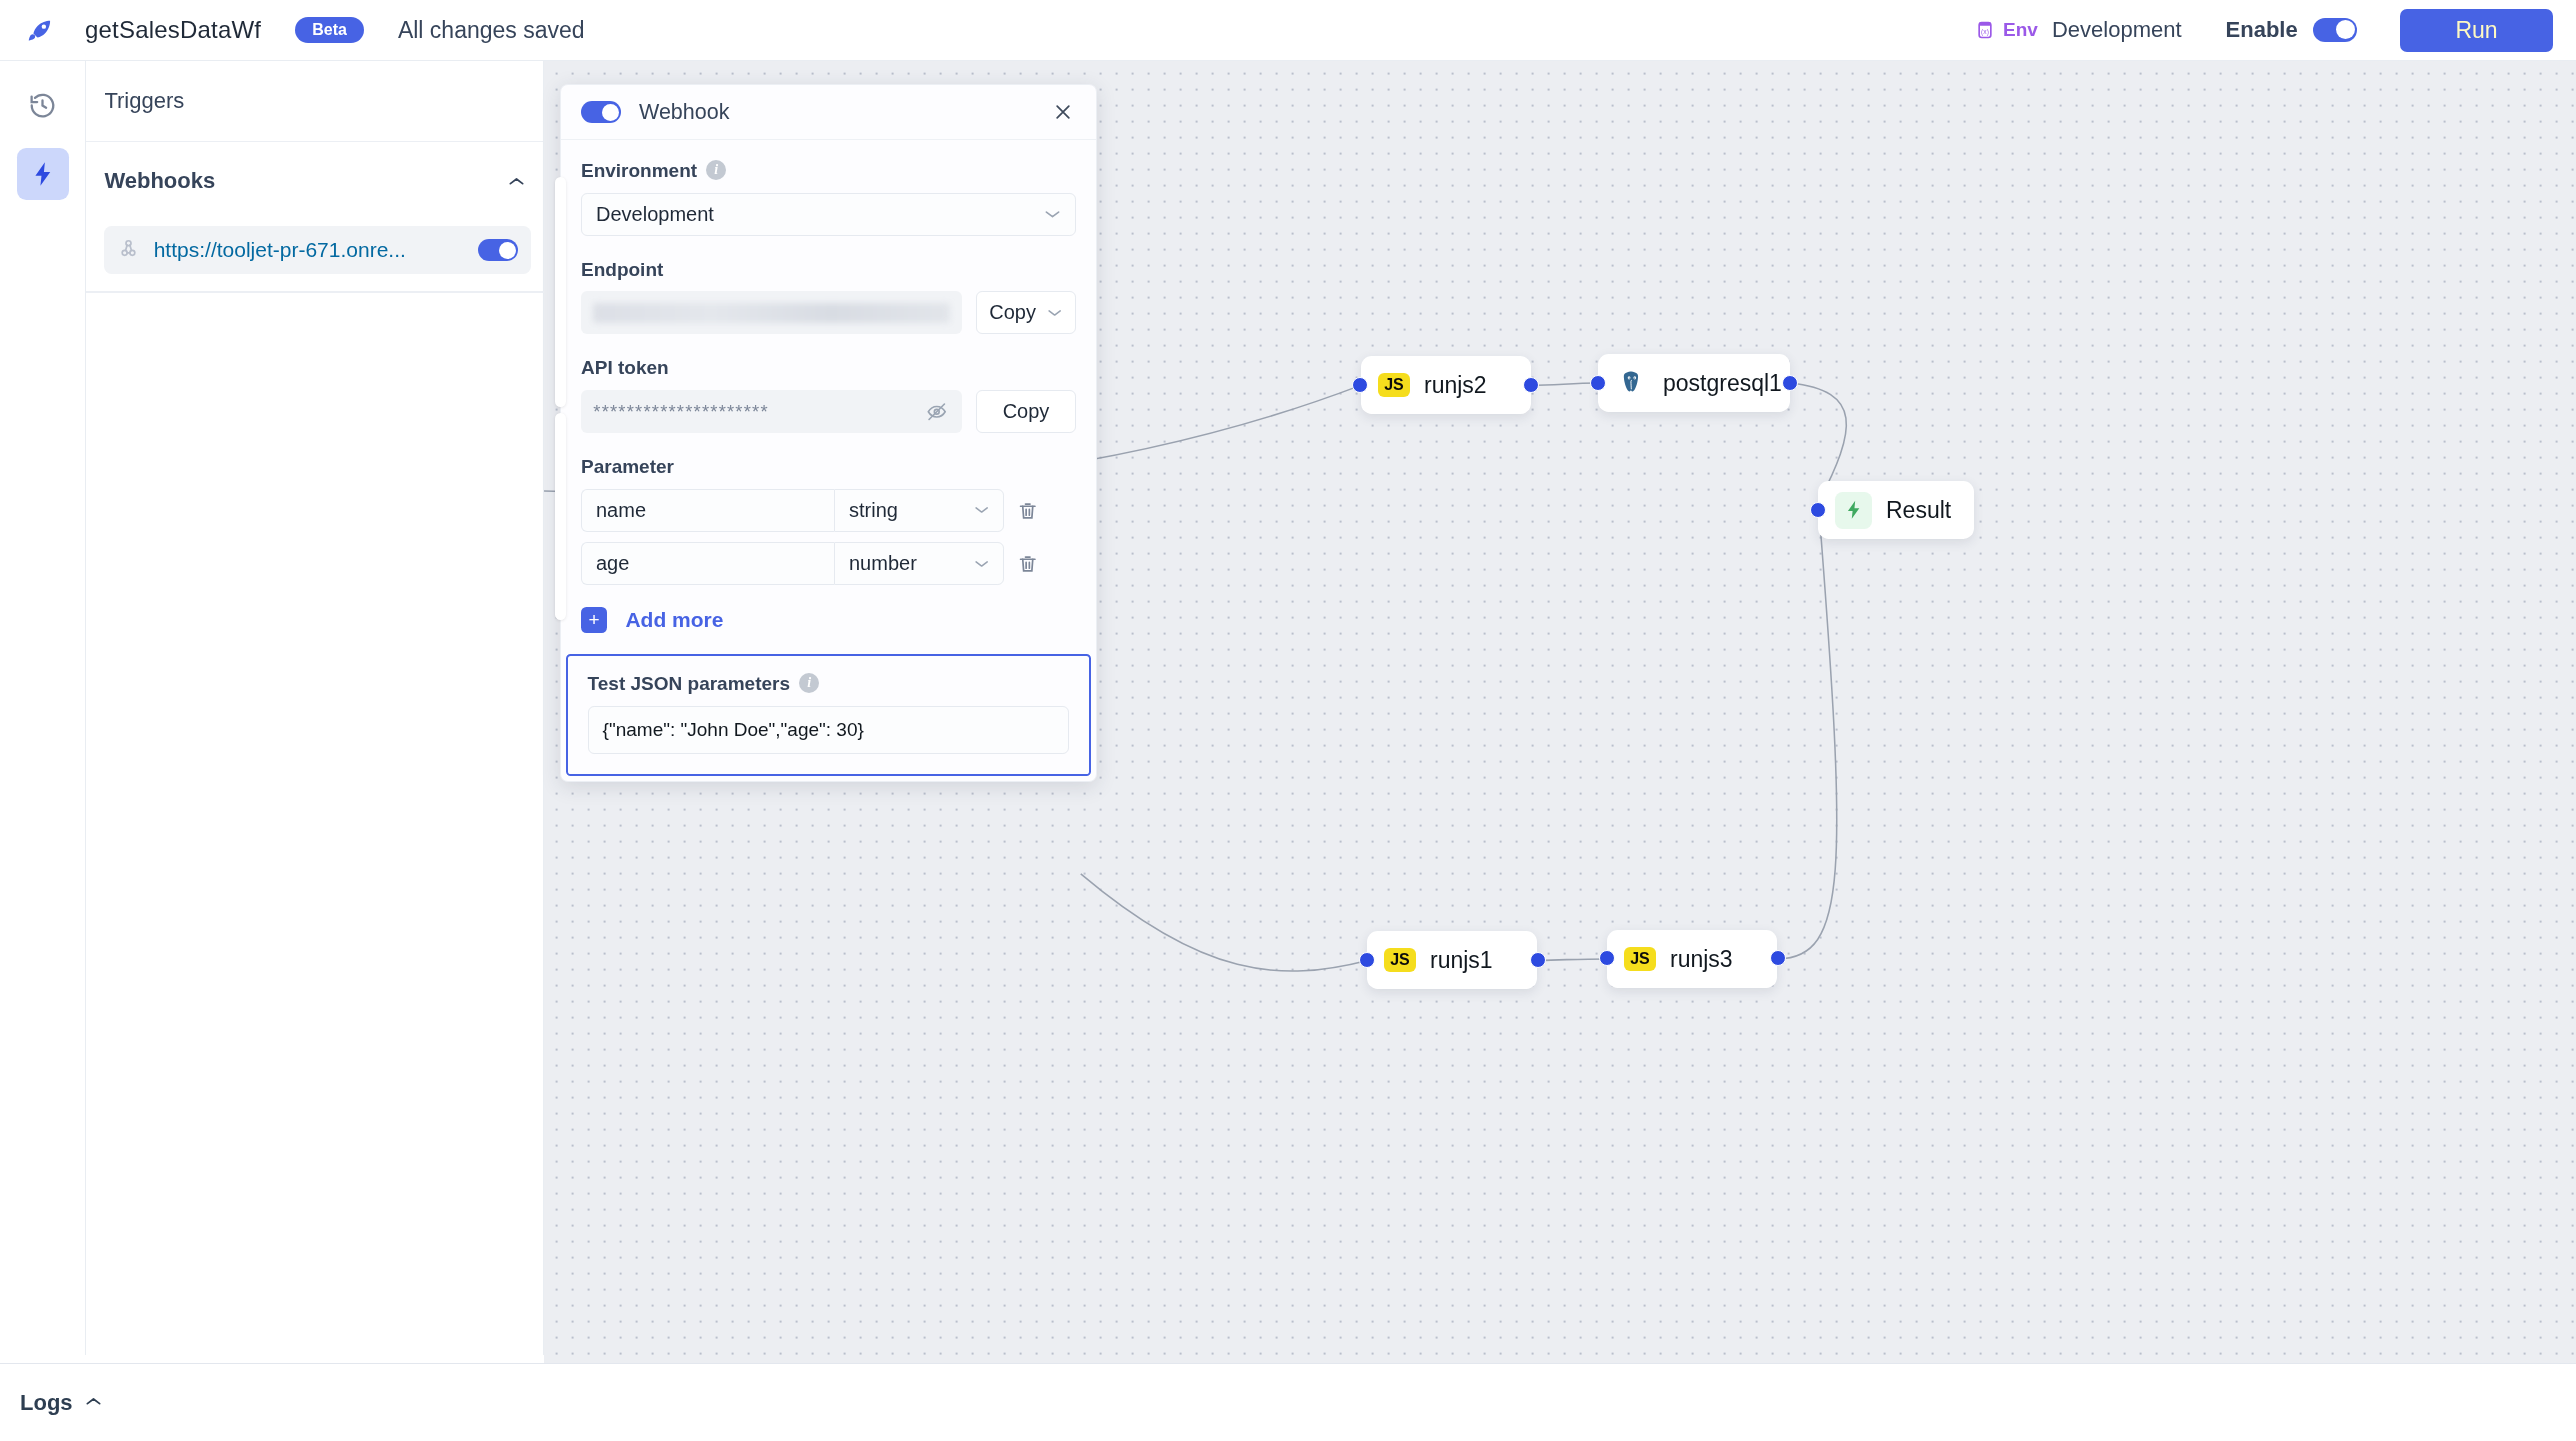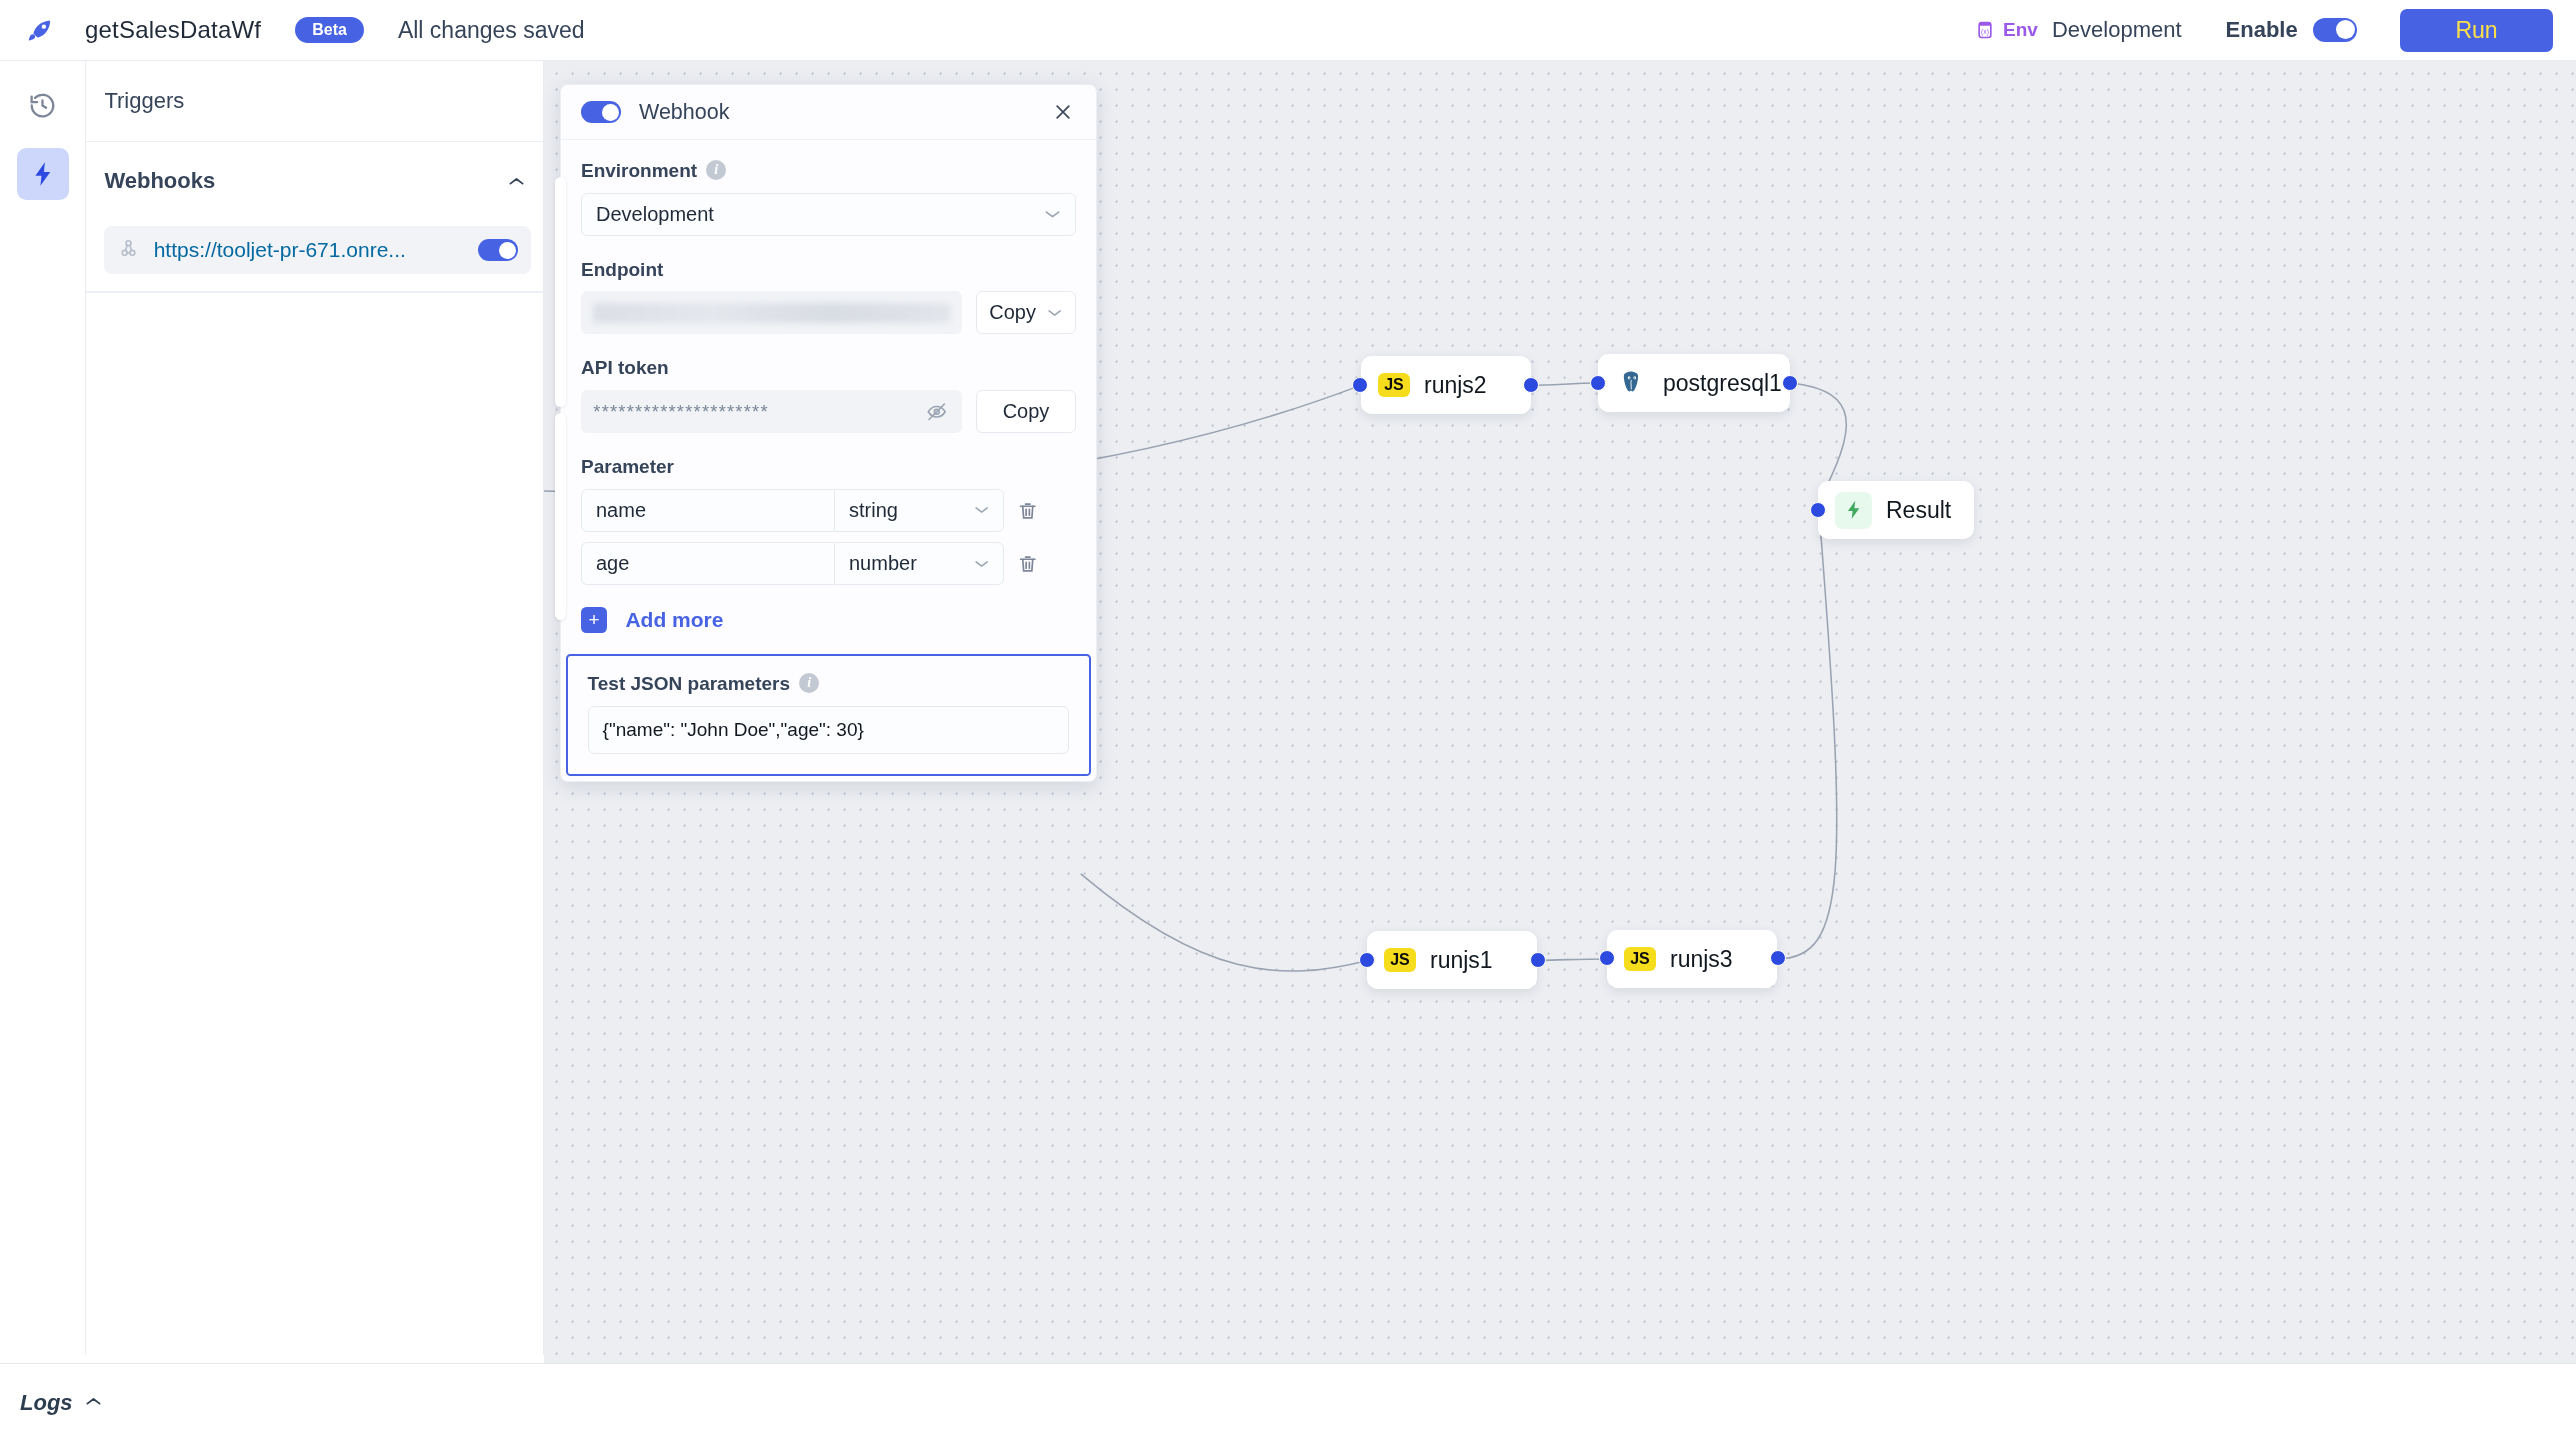--- a/index.html
+++ b/index.html
@@ -40,21 +40,21 @@
     position: relative; flex: none;
   }
   .switch .knob {
     position: absolute; top: 2.3px; right: 2.3px; width: 19px; height: 19px;
     border-radius: 50%; background: #fff;
   }
   #enable-switch { margin-left: 15.3px; }
   #run-button {
     margin-left: 43px;
     width: 153px; height: 43px; border-radius: 7px;
-    background: #4763e4; color: #fde047;
+    background: #4763e4; color: #fef9c3;
     font-size: 23px; display: flex; align-items: center; justify-content: center;
     cursor: pointer;
   }
 
   
   #icon-rail {
     position: absolute; left: 0; top: 61px; width: 86px; height: 1294px;
     background: #fff; border-right: 1.5px solid #e9edf2;
     padding-top: 18.4px;
   }
@@ -220,21 +220,21 @@
   #test-json-input {
     height: 48px; border: 1.2px solid #e6eaf0; border-radius: 6.1px;
     background: #fcfdfe; display: flex; align-items: center; padding: 0 14px;
     font-size: 19px; color: #11181f;
   }
 
   
   #logs-bar {
     position: absolute; left: 0; top: 1363px; width: 2576px; height: 78px;
     background: #fff; border-top: 1.5px solid #e3e7ee;
-    display: flex; align-items: center; padding-left: 20px; gap: 12.3px; font-style: italic;
+    display: flex; align-items: center; padding-left: 20px; gap: 12.3px;
   }
   #logs-label { font-size: 22px; font-weight: bold; color: #2e3e51; }
 </style>
 </head>
 <body>
 
 <div id="topbar">
   <div id="app-logo">
     <svg width="31" height="31" viewBox="0 0 24 24" fill="none">
       <path d="M4.5 15.5c-1.2 1.4-1.6 4.3-1.6 4.3s2.9-.4 4.3-1.6c.8-.7.9-1.9.2-2.7-.7-.8-1.9-.8-2.9 0z" fill="#4763e4"></path>

